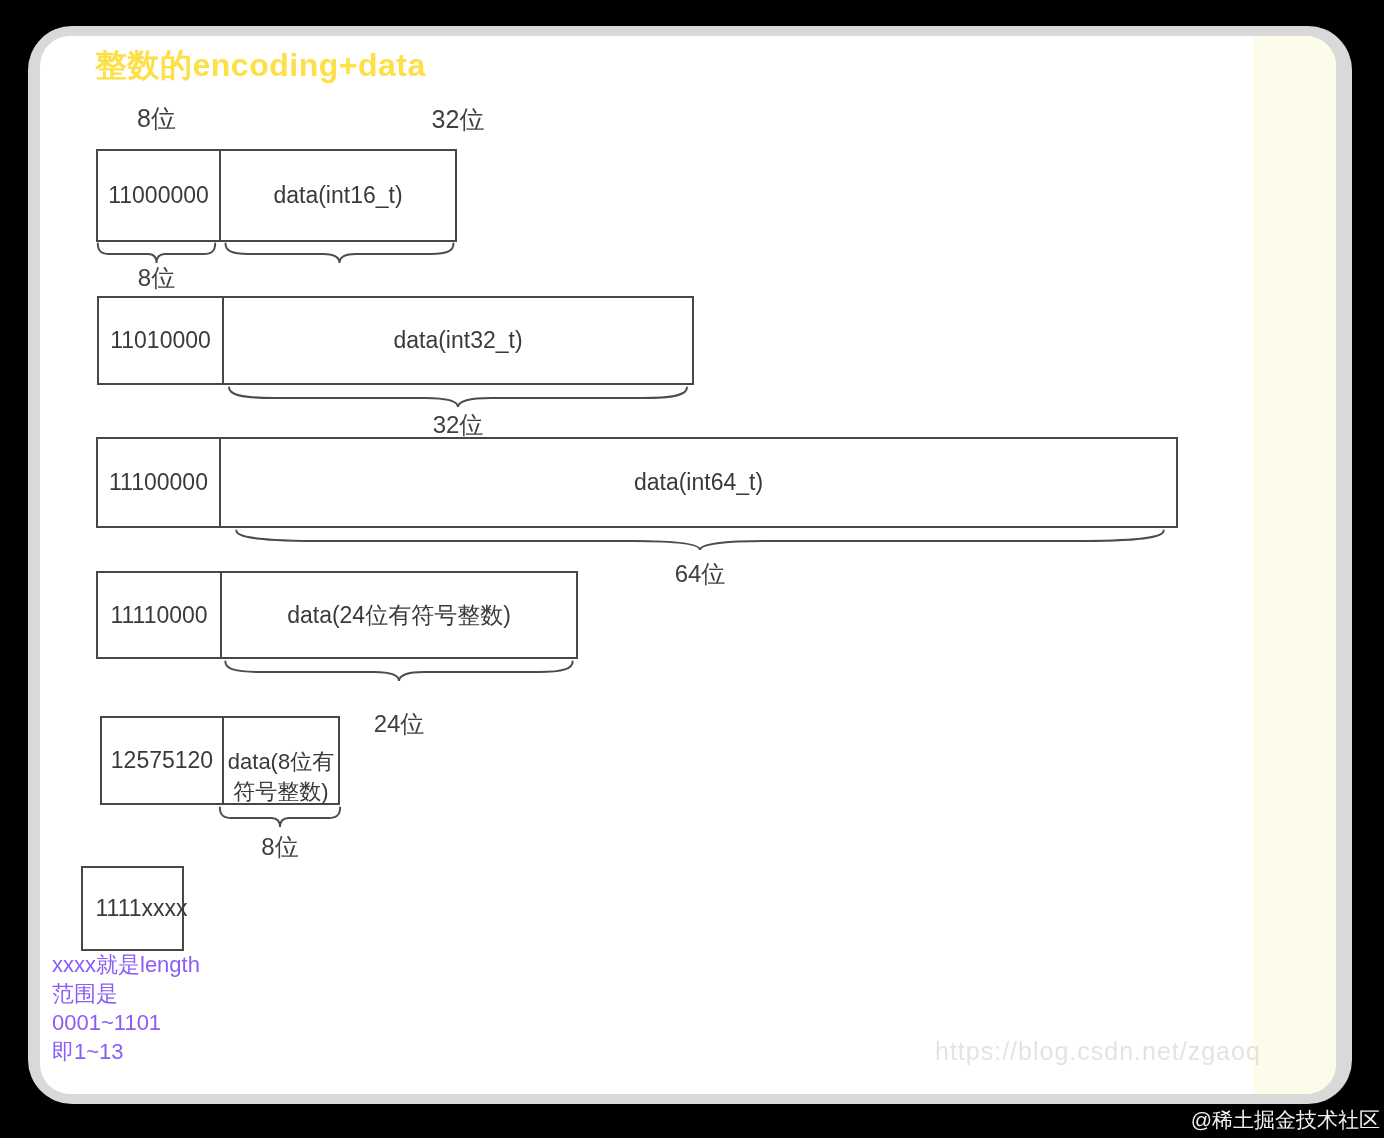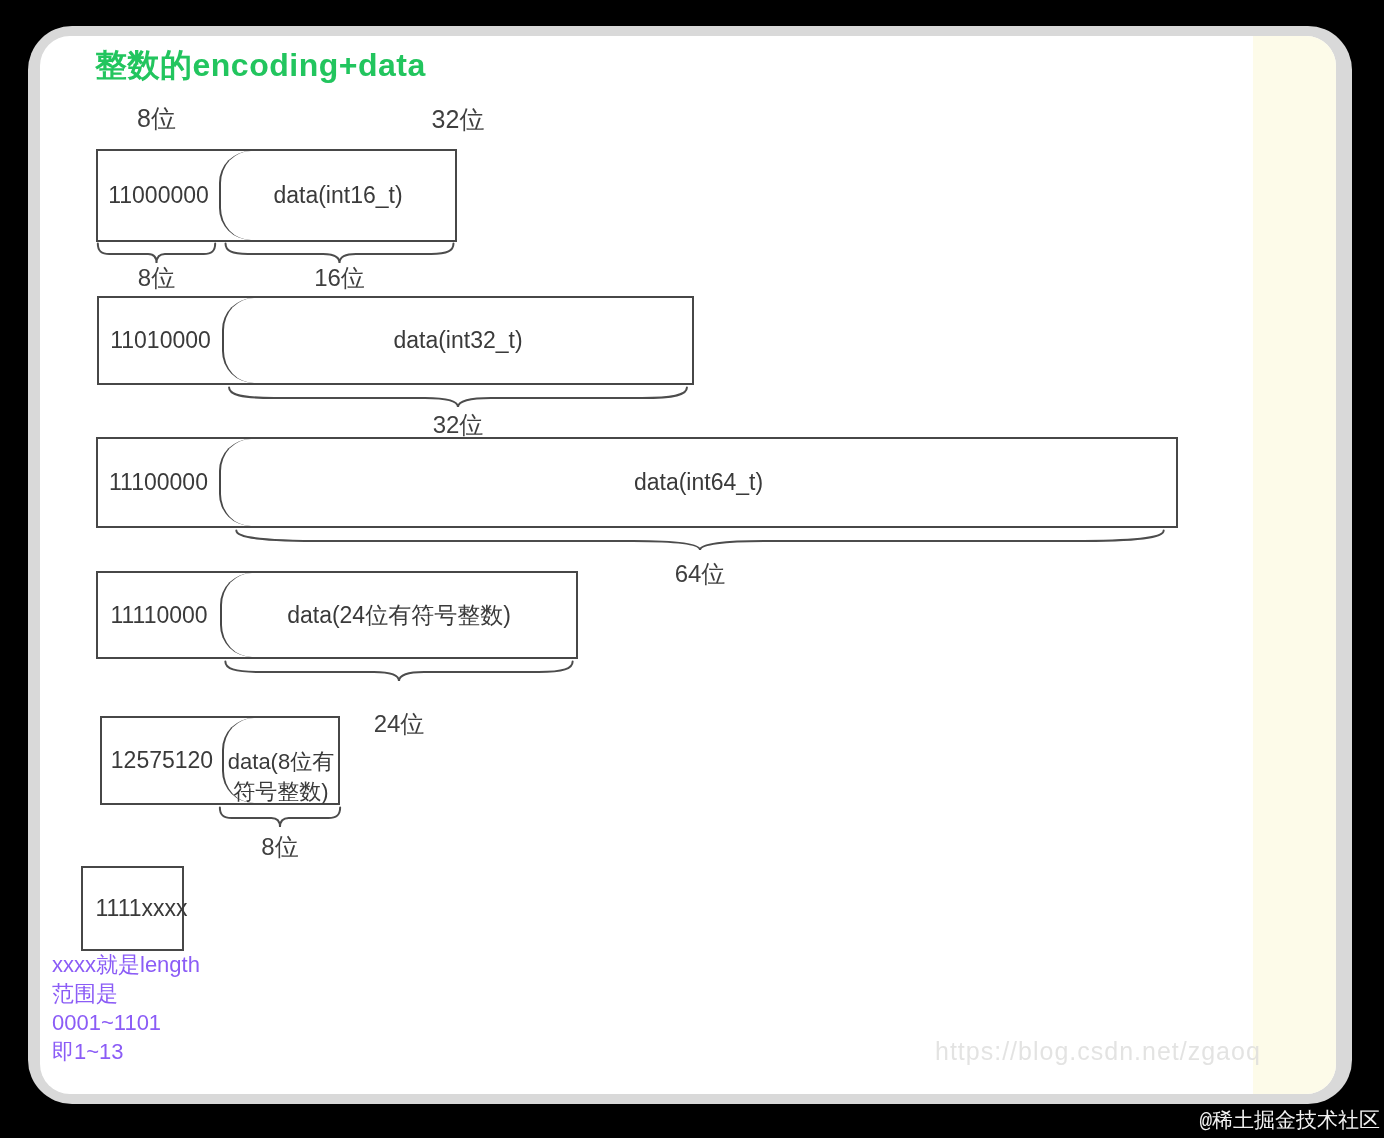--- a/index.html
+++ b/index.html
@@ -18,29 +18,29 @@
     position:absolute;left:40px;top:36px;width:1296px;height:1058px;
     background:#ffffff;border-radius:30px;overflow:hidden;
   }
   .cream-strip{
     position:absolute;top:0;bottom:0;left:1213px;width:90px;
     background:#fdfbe9;
   }
   .layer{position:absolute;left:0;top:0;width:1384px;height:1138px;}
   .title{
     position:absolute;left:95px;top:44px;
-    font-size:32px;font-weight:bold;color:#22c55e;letter-spacing:0.5px;
+    font-size:32px;font-weight:bold;color:#fde047;letter-spacing:0.5px;
   }
   .box{
     position:absolute;display:flex;
     border:2px solid #474747;background:transparent;
     box-sizing:border-box;color:#3a3a3a;
   }
   .cell{display:flex;align-items:center;justify-content:center;
-    font-size:23px;box-sizing:border-box;text-align:center;border-radius:32px;}
+    font-size:23px;box-sizing:border-box;text-align:center;}
   .cell.code{flex:0 0 auto;}
   .cell.data{flex:1 1 auto;border-left:2px solid #474747;}
   .cell.data .twoline{line-height:30px;font-size:22px;margin-top:32px;}
   .brace{position:absolute;height:21px;overflow:visible;}
   .blabel{
     position:absolute;text-align:center;
     font-size:24px;color:#3f3f3f;
   }
   .hlabel{
     position:absolute;text-align:center;
@@ -49,21 +49,21 @@
   .note{
     position:absolute;left:52px;top:950px;width:220px;
     text-align:left;font-size:22px;line-height:29px;color:#8b5cf6;
   }
   .watermark{
     position:absolute;left:935px;top:1037px;
     font-size:25px;color:#dddddc;opacity:0.8;letter-spacing:1px;
   }
   .community{
     position:absolute;right:4px;top:1106px;
-    font-size:21px;color:#f2f2f2;font-family:Liberation Mono, monospace;
+    font-size:21px;color:#f2f2f2;
   }
   .defs-hidden{position:absolute;width:0;height:0;overflow:hidden;}
 </style>
 </head>
 <body>
 
 <div class="stage">
 
   <svg class="defs-hidden" aria-hidden="true">
     <defs>
@@ -87,21 +87,20 @@
       <div class="cell code" style="width:121px">11000000</div>
       <div class="cell data">data(int16_t)</div>
     </div>
     <svg class="brace" style="left:96px;top:243px;width:121px" viewBox="0 0 100 22" preserveAspectRatio="none">
         <use href="#brace-shape"></use>
       </svg>
     <svg class="brace" style="left:222px;top:243px;width:235px" viewBox="0 0 100 22" preserveAspectRatio="none">
         <use href="#brace-shape"></use>
       </svg>
     <div class="blabel" style="left:96px;top:262px;width:121px">8位</div>
-    <div class="blabel" style="left:222px;top:262px;width:235px">16位</div>
 
     <div class="box" style="left:97px;top:296px;width:597px;height:89px">
       <div class="cell code" style="width:123px">11010000</div>
       <div class="cell data">data(int32_t)</div>
     </div>
     <svg class="brace" style="left:222px;top:387px;width:472px" viewBox="0 0 100 22" preserveAspectRatio="none">
         <use href="#brace-shape"></use>
       </svg>
     <div class="blabel" style="left:222px;top:409px;width:472px">32位</div>
 

